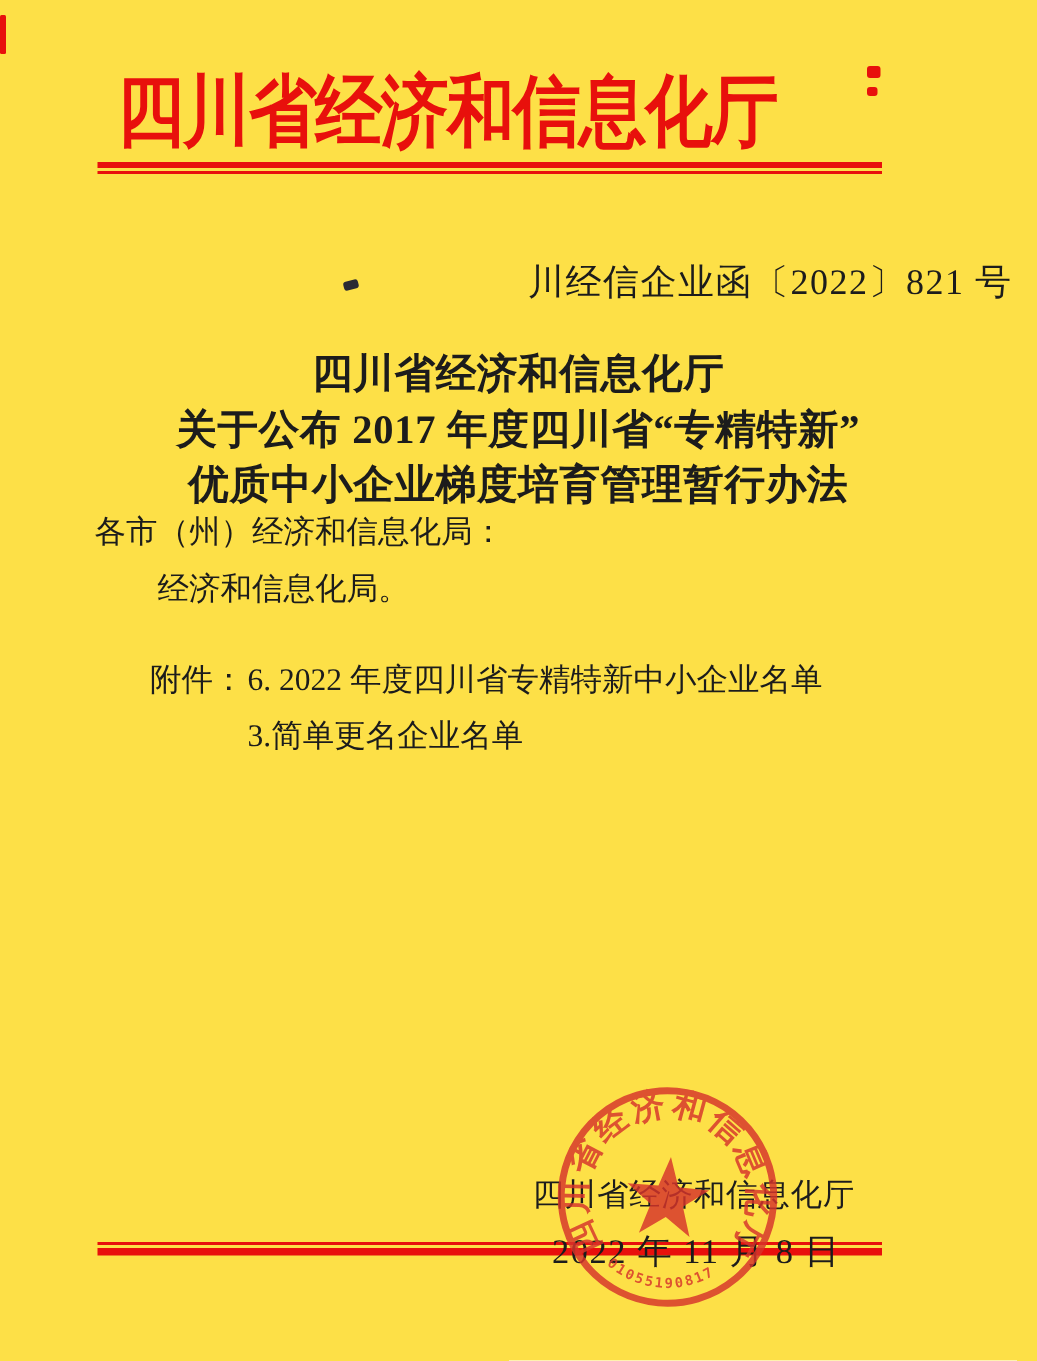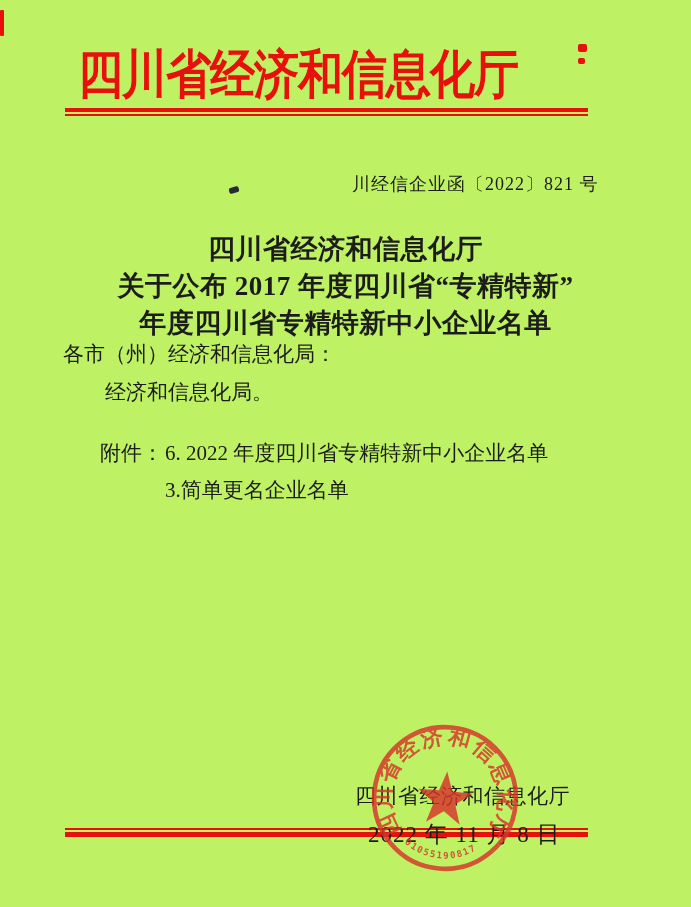--- a/index.html
+++ b/index.html
@@ -4,21 +4,21 @@
 <style>
   :root{
     --accent-red:#e8100c;
     --seal-red:#d7342b;
     --text:#1c1c1c;
   }
   html,body{margin:0;padding:0;background:#ffffff;}
   .page{
     position:relative;
     width:691px;height:907px;
-    background:#bef264;
+    background:#fde047;
     overflow:hidden;
     font-family:"Liberation Serif","DejaVu Serif",serif;
     color:var(--text);
   }
   
   .agency-head{
     position:absolute;left:78px;top:40px;width:445px;height:58px;
     color:var(--accent-red);
     font-size:45px;font-weight:bold;
     letter-spacing:-1px;
@@ -33,21 +33,21 @@
     border-bottom:2px solid var(--accent-red);
   }
   .rule-bottom{
     top:828px;height:2px;
     border-top:2px solid var(--accent-red);
     border-bottom:5px solid var(--accent-red);
     z-index:1;
   }
   .doc-number{
     position:absolute;left:352px;top:172px;
-    font-size:18px;letter-spacing:1px;white-space:nowrap;
+    font-size:24px;letter-spacing:1px;white-space:nowrap;
   }
   
   .notice-title{
     position:absolute;left:0;top:231px;width:691px;
     text-align:center;
     font-weight:bold;
     font-size:27px;
     line-height:37px;
     letter-spacing:0.5px;
   }
@@ -98,21 +98,21 @@
 
   <div class="agency-head">四川省经济和信息化厅</div>
 
   <div class="rule rule-top"></div>
 
   <div class="doc-number">川经信企业函〔2022〕821 号</div>
 
   <div class="notice-title">
     <div>四川省经济和信息化厅</div>
     <div>关于公布 2017 年度四川省“专精特新”</div>
-    <div>年度四川省专精特新中小企业名单</div>
+    <div>优质中小企业梯度培育管理暂行办法</div>
   </div>
 
   <div class="body-text">
     <p>各市（州）经济和信息化局：</p>
     <p class="para-indent">经济和信息化局。</p>
 
     <div class="attachments">
       <span class="att-label">附件：</span>
       <div>6. 2022 年度四川省专精特新中小企业名单</div>
       <div>3.简单更名企业名单</div>

